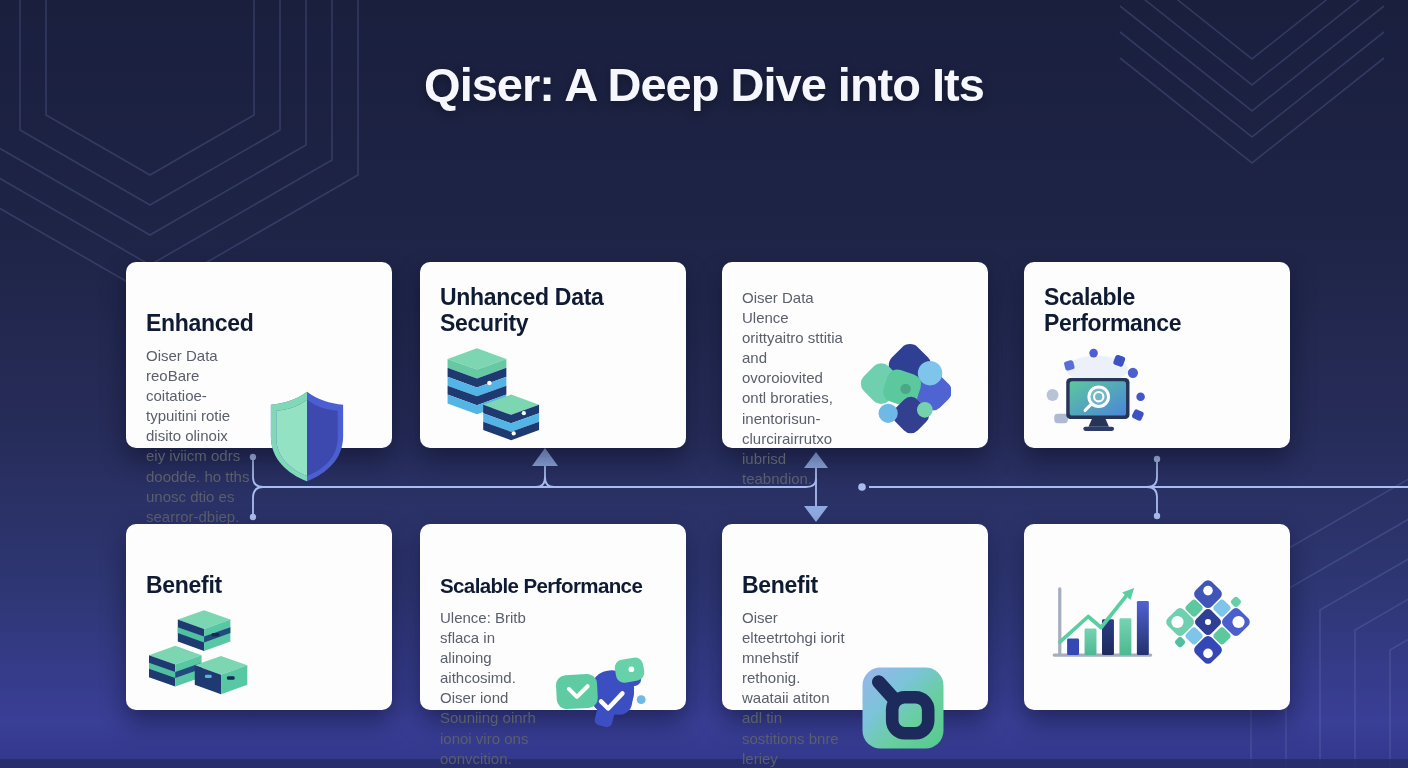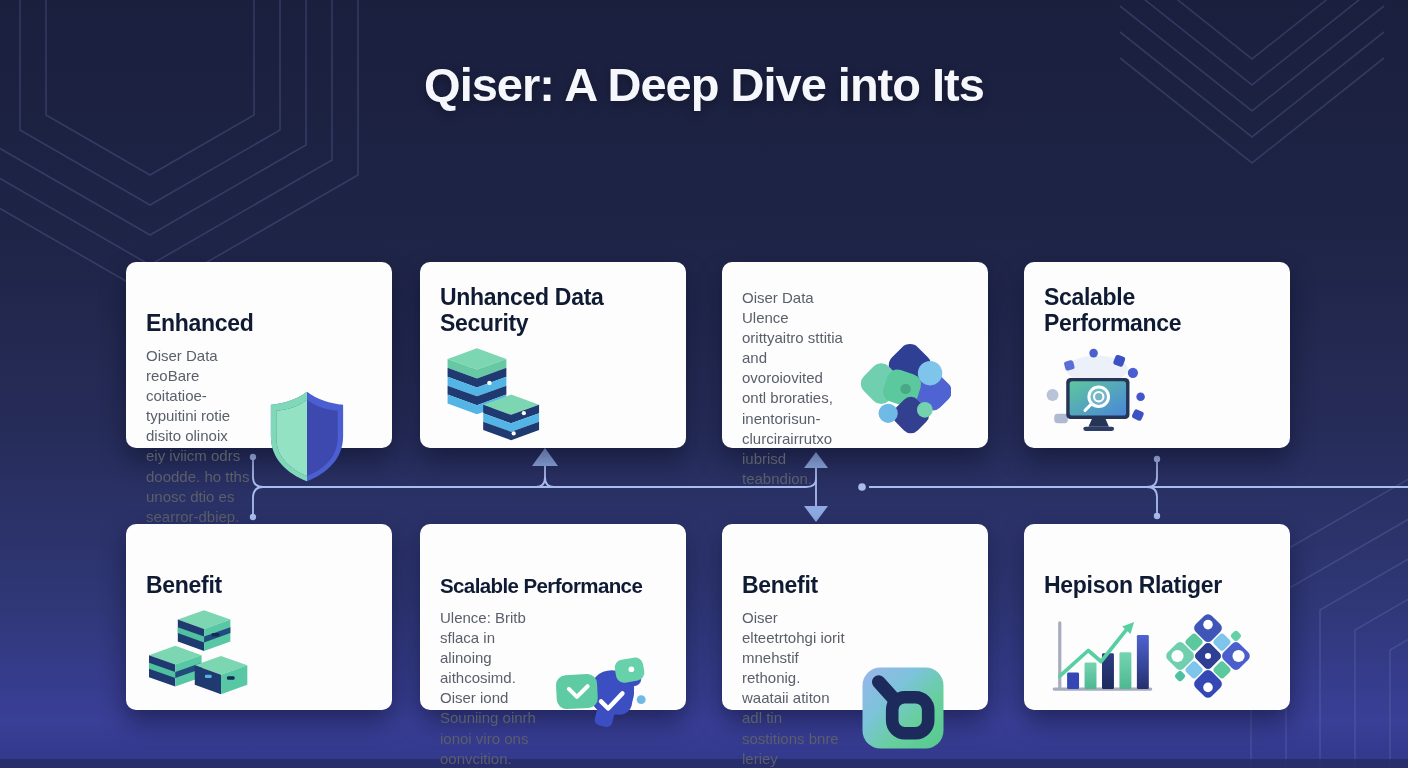--- a/index.html
+++ b/index.html
@@ -266,21 +266,20 @@
           </defs>
           <rect x="5" y="5" width="90" height="90" rx="20" fill="url(#bad7)"></rect>
           <rect x="38" y="38" width="40" height="40" rx="14" fill="none" stroke="#1d2a5c" stroke-width="14"></rect>
           <line x1="23" y1="21" x2="41" y2="41" stroke="#1d2a5c" stroke-width="15" stroke-linecap="round"></line>
         </svg>
       </div>
     </div>
   </section>
 
   <section class="card r2 c4">
-    <h2 class="card-title">Hepison Rlatiger</h2>
     <div class="card-row">
       <div class="icon-pair">
         <span>
           <svg width="112" height="92" viewBox="0 0 122 100">
             <defs>
               <linearGradient id="gg8" x1="0" y1="0" x2="0" y2="1">
                 <stop offset="0" stop-color="#76d4b0"></stop>
                   <stop offset="1" stop-color="#4db893"></stop>
               </linearGradient>
               <linearGradient id="gn8" x1="0" y1="0" x2="0" y2="1">

